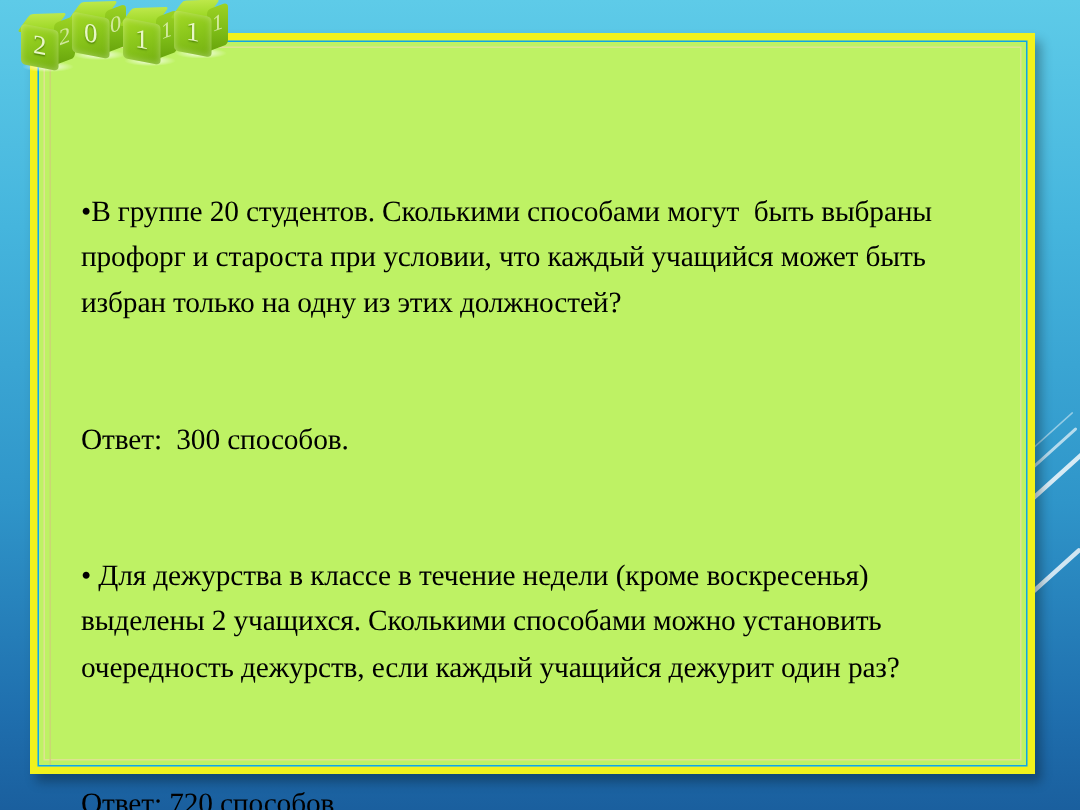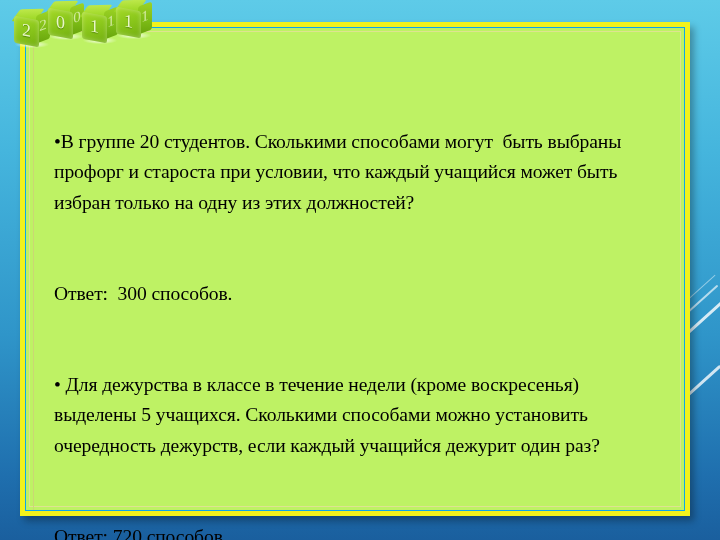--- a/index.html
+++ b/index.html
@@ -181,21 +181,21 @@
     <div class="streak s2"></div>
     <div class="streak s3"></div>
     <div class="streak s4"></div>
   </div>
 
   <div id="panel">
     <div id="panel-inner">
       <div id="body-text">
         <p class="para">•В группе 20 студентов. Сколькими способами могут  быть выбраны профорг и староста при условии, что каждый учащийся может быть избран только на одну из этих должностей?</p>
         <p class="para">Ответ:  300 способов.</p>
-        <p class="para">• Для дежурства в классе в течение недели (кроме воскресенья) выделены 5 учащихся. Сколькими способами можно установить очередность дежурств, если каждый учащийся дежурит один раз?</p>
+        <p class="para">• Для дежурства в классе в течение недели (кроме воскресенья) выделены 2 учащихся. Сколькими способами можно установить очередность дежурств, если каждый учащийся дежурит один раз?</p>
         <p class="para">Ответ: 720 способов.</p>
         
         
       </div>
     </div>
   </div>
 
   <div id="cubes">
     <div class="cube" id="cube-0">
       <div class="cube-shadow"></div>

